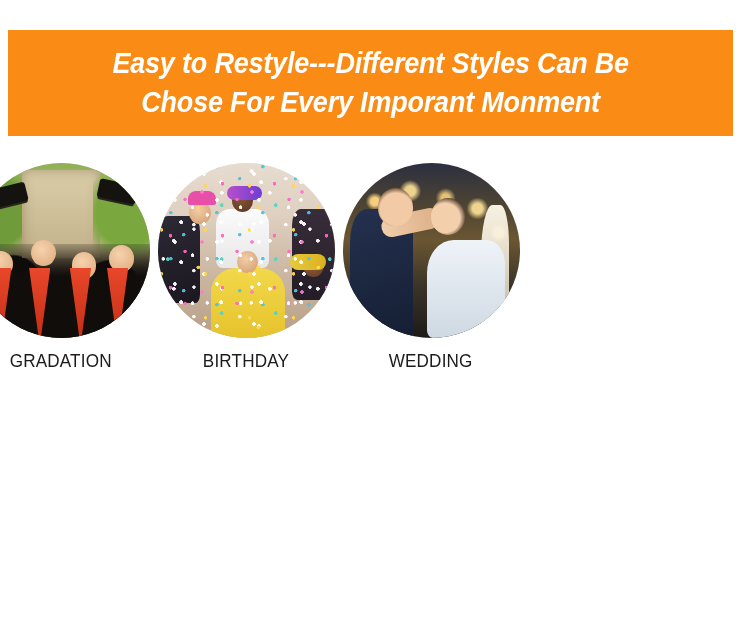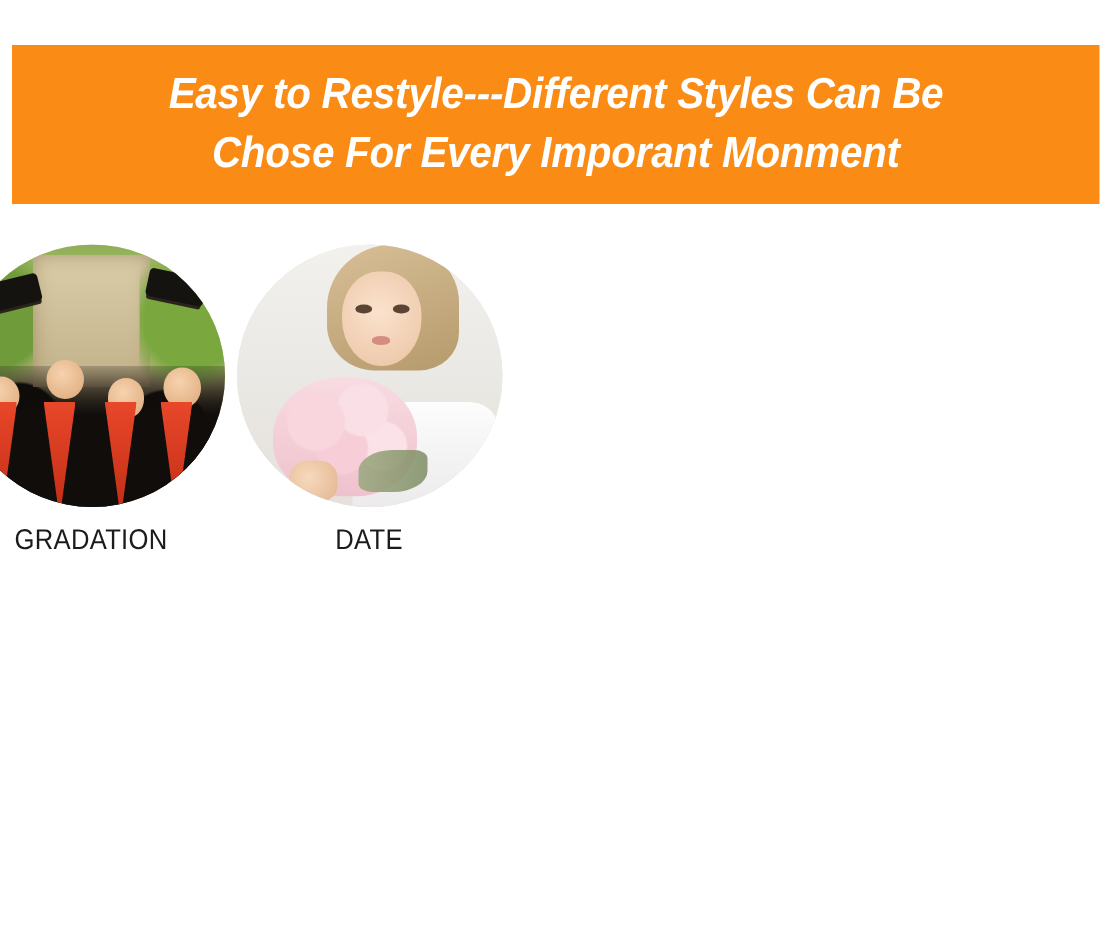--- a/index.html
+++ b/index.html
@@ -560,35 +560,52 @@
         <div class="sash s1"></div>
         <div class="sash s2"></div>
         <div class="sash s3"></div>
         <div class="sash s4"></div>
       </div>
     </div>
     <div class="cap-label">GRADATION</div>
   </div>
 
 
-
-
-
   <div class="cell">
     <div class="circle">
-      <div class="scene sc-date">
-        <div class="shoulder"></div>
-        <div class="hair"></div>
-        <div class="face"></div>
-        <div class="eye e1"></div>
-        <div class="eye e2"></div>
-        <div class="lips"></div>
-        <div class="bouquet"></div>
-        <div class="leaf"></div>
-        <div class="hand"></div>
+      <div class="scene sc-bday">
+        <div class="dark-l"></div>
+        <div class="dark-r"></div>
+        <div class="yellow"></div>
+        <div class="white-shirt"></div>
+        <div class="head hb1"></div>
+        <div class="head hb2"></div>
+        <div class="head hb3"></div>
+        <div class="head hb4"></div>
+        <div class="hat-pink"></div>
+        <div class="glasses-p"></div>
+        <div class="glasses-y"></div>
+        <div class="confetti"></div>
       </div>
     </div>
-    <div class="cap-label">DATE</div>
+    <div class="cap-label">BIRTHDAY</div>
   </div>
 
 
+  <div class="cell">
+    <div class="circle">
+      <div class="scene sc-wed">
+        <div class="bokeh"></div>
+        <div class="veil"></div>
+        <div class="dress"></div>
+        <div class="suit"></div>
+        <div class="arm"></div>
+        <div class="head-m"></div>
+        <div class="head-f"></div>
+      </div>
+    </div>
+    <div class="cap-label">WEDDING</div>
+  </div>
+
+
+
 
 </div>
 
 </body></html>

